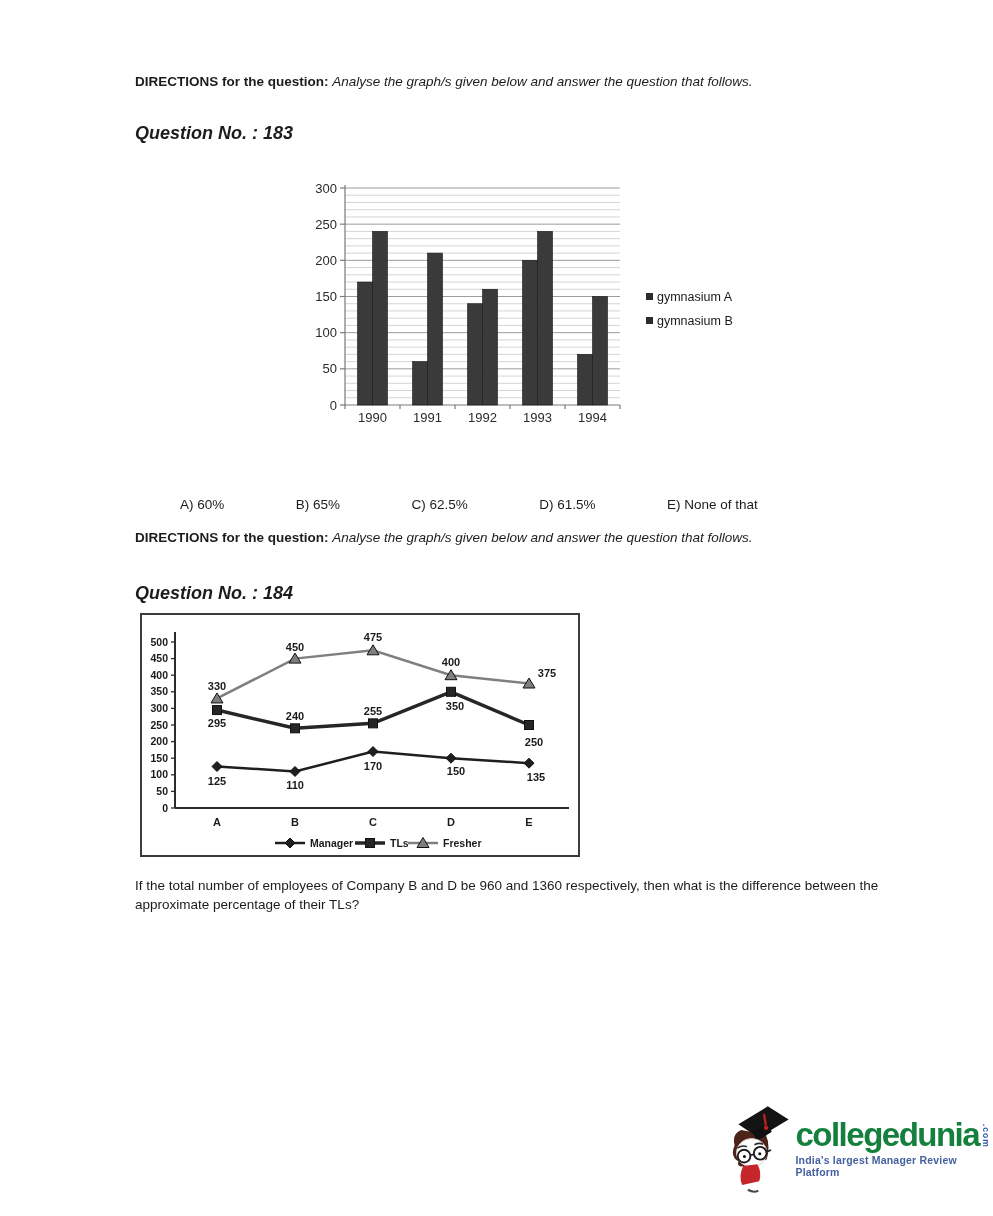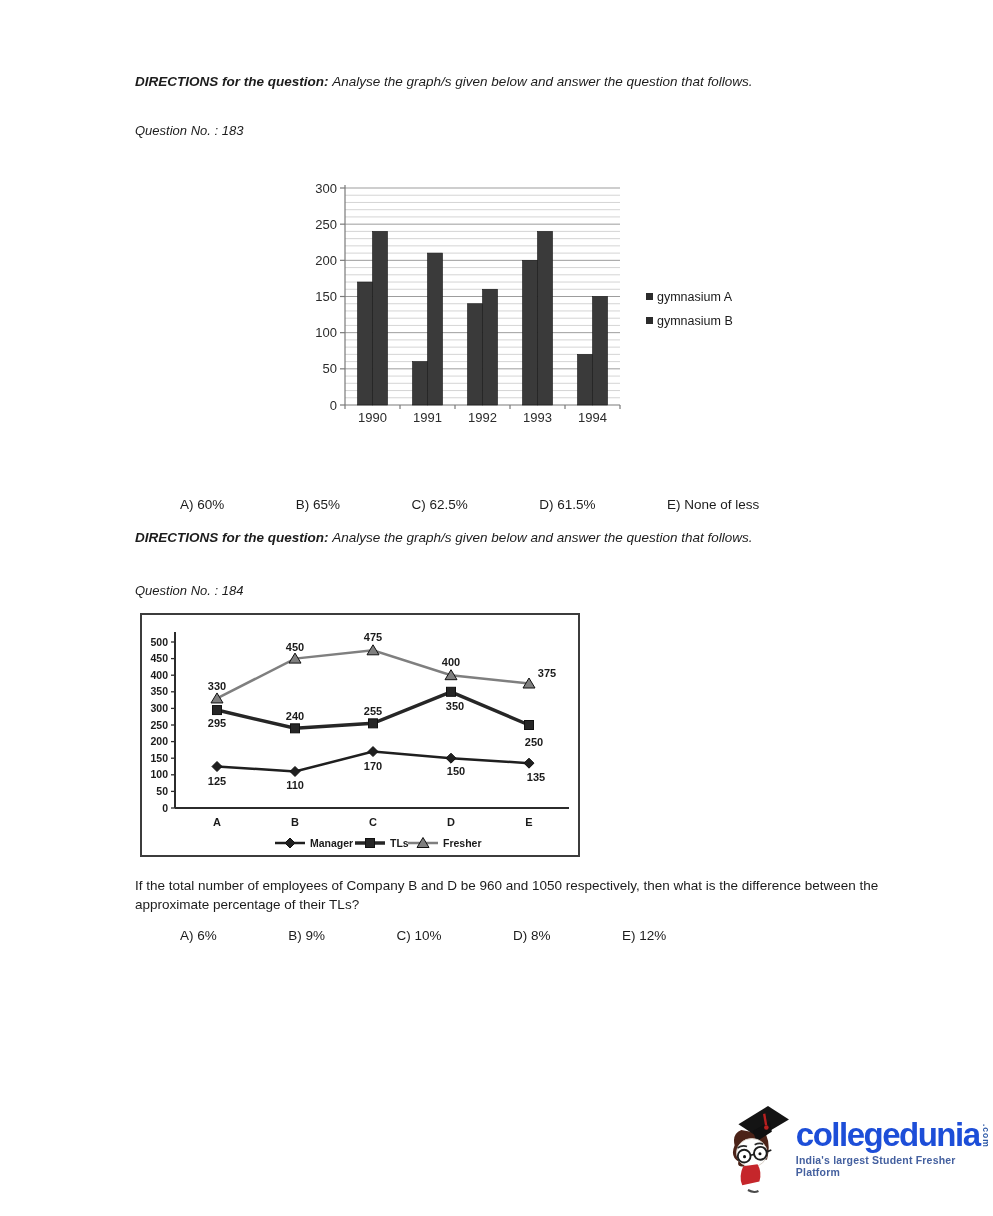--- a/index.html
+++ b/index.html
@@ -3,33 +3,33 @@
 <meta charset="utf-8">
 <style>
   html,body{margin:0;padding:0;background:#e8e8e8;}
   *{box-sizing:border-box;}
   #page{
     position:relative;width:993px;height:1216px;background:#ffffff;margin:0 auto;
     font-family:"Liberation Sans",sans-serif;color:#1c1c1c;overflow:hidden;
   }
   .abs{position:absolute;}
   .dirline{font-size:13.5px;width:760px;}
-  .dirlabel{font-weight:bold;font-style:italic;}
+  .dirlabel{font-weight:bold;}
   .dirtext{font-style:italic;margin-top:18px;}
-  .qno{font-size:13px;font-weight:normal;font-style:italic;}
+  .qno{font-size:18px;font-weight:bold;font-style:italic;}
   .body-text{font-size:13.5px;line-height:18.5px;}
   .options span{display:inline-block;margin-right:22px;font-size:13.5px;white-space:nowrap;margin-left:45px;}
   #line-chart-box{
     width:440px;height:244px;border:2px solid #3c3c3c;background:#fff;
   }
   #logo{display:flex;align-items:flex-start;}
   #logo-textcol{margin-left:4px;margin-top:18px;}
   #brand-row{display:flex;align-items:flex-start;line-height:1;}
   #brand-text{
-    font-size:33px;font-weight:bold;color:#1d4ed8;letter-spacing:-1.5px;
+    font-size:33px;font-weight:bold;color:#15803d;letter-spacing:-1.5px;
     font-family:"Liberation Sans",sans-serif;
   }
   #brand-suffix{
     writing-mode:vertical-rl;font-size:8.5px;font-weight:bold;color:#2d59a8;
     margin-left:2px;margin-top:6px;letter-spacing:1px;
   }
   #tagline{font-size:10.5px;color:#44609f;margin-top:3px;letter-spacing:0.2px;font-weight:bold;}
   svg text{font-family:"Liberation Sans",sans-serif;}
 </style>
 </head>
@@ -120,21 +120,21 @@
         <text x="359" y="141.5" font-size="12.5" text-anchor="start" font-weight="normal" fill="#1a1a1a">gymnasium B</text>
       </svg>
   </div>
 
 
   <div class="abs options" style="left:135px;top:495px;">
     <span>A) 60%</span>
     <span>B) 65%</span>
     <span>C) 62.5%</span>
     <span>D) 61.5%</span>
-    <span>E) None of less</span>
+    <span>E) None of that</span>
   </div>
 
   <div class="abs dirline" style="left:135px;top:530px;">
     <span class="dirlabel">DIRECTIONS for the question:</span>
     <span class="dirtext">Analyse the graph/s given below and answer the question that follows.</span>
   </div>
 
   <div class="abs qno" style="left:135px;top:583px;">Question No. : 184</div>
 
   <div id="line-chart-box" class="abs" style="left:140px;top:613px;">
@@ -206,29 +206,22 @@
         <text x="168" y="232" font-size="10.5" text-anchor="start" font-weight="bold" fill="#1b1b1b">Manager</text>
         <line x1="213" y1="228" x2="243" y2="228" stroke="#262626" stroke-width="3.5"></line>
         <rect x="223.5" y="223.5" width="9" height="9" fill="#262626" stroke="#111" stroke-width="1"></rect>
         <text x="248" y="232" font-size="10.5" text-anchor="start" font-weight="bold" fill="#1b1b1b">TLs</text>
         <line x1="266" y1="228" x2="296" y2="228" stroke="#7f7f7f" stroke-width="2.5"></line>
         <polygon points="281,222.5 287,232.5 275,232.5" fill="#7f7f7f" stroke="#111" stroke-width="1"></polygon>
         <text x="301" y="232" font-size="10.5" text-anchor="start" font-weight="bold" fill="#1b1b1b">Fresher</text>
       </svg>
   </div>
 
-  <div class="abs body-text" style="left:135px;top:877px;width:768px;">If the total number of employees of Company B and D be 960 and 1050 respectively, then what is the difference between the approximate percentage of their TLs?</div>
-
-  <div class="abs options" style="left:135px;top:926px;">
-    <span>A) 6%</span>
-    <span>B) 9%</span>
-    <span>C) 10%</span>
-    <span>D) 8%</span>
-    <span>E) 12%</span>
-  </div>
+  <div class="abs body-text" style="left:135px;top:877px;width:768px;">If the total number of employees of Company B and D be 960 and 1360 respectively, then what is the difference between the approximate percentage of their TLs?</div>
+
 
   <div id="logo" class="abs" style="left:727px;top:1100px;">
     <svg width="68" height="98" viewBox="0 0 68 98">
 
       <path d="M15 29 Q5 33 8 45 Q3 57 12 62 Q10 69 19 67 L42 60 Q46 45 41 34 Z" fill="#4b2318"></path>
 
       <polygon points="12,23 43,4 65,18 33,37" fill="#141414"></polygon>
 
       <polygon points="27,30 45,20 47,31 31,41" fill="#101010"></polygon>
 
@@ -250,17 +243,17 @@
 
       <path d="M17 67 Q12 78 16 87 L34 83 Q37 73 32 65 Z" fill="#c5262b"></path>
 
       <path d="M22 92 q6 3.5 11 1" stroke="#4a4a4a" stroke-width="2.2" fill="none"></path>
     </svg>
     <div id="logo-textcol">
       <div id="brand-row">
         <span id="brand-text">collegedunia</span>
         <span id="brand-suffix">.com</span>
       </div>
-      <div id="tagline">India's largest Student Fresher Platform</div>
+      <div id="tagline">India's largest Manager Review Platform</div>
     </div>
   </div>
 
 </div>
 
 </body></html>

